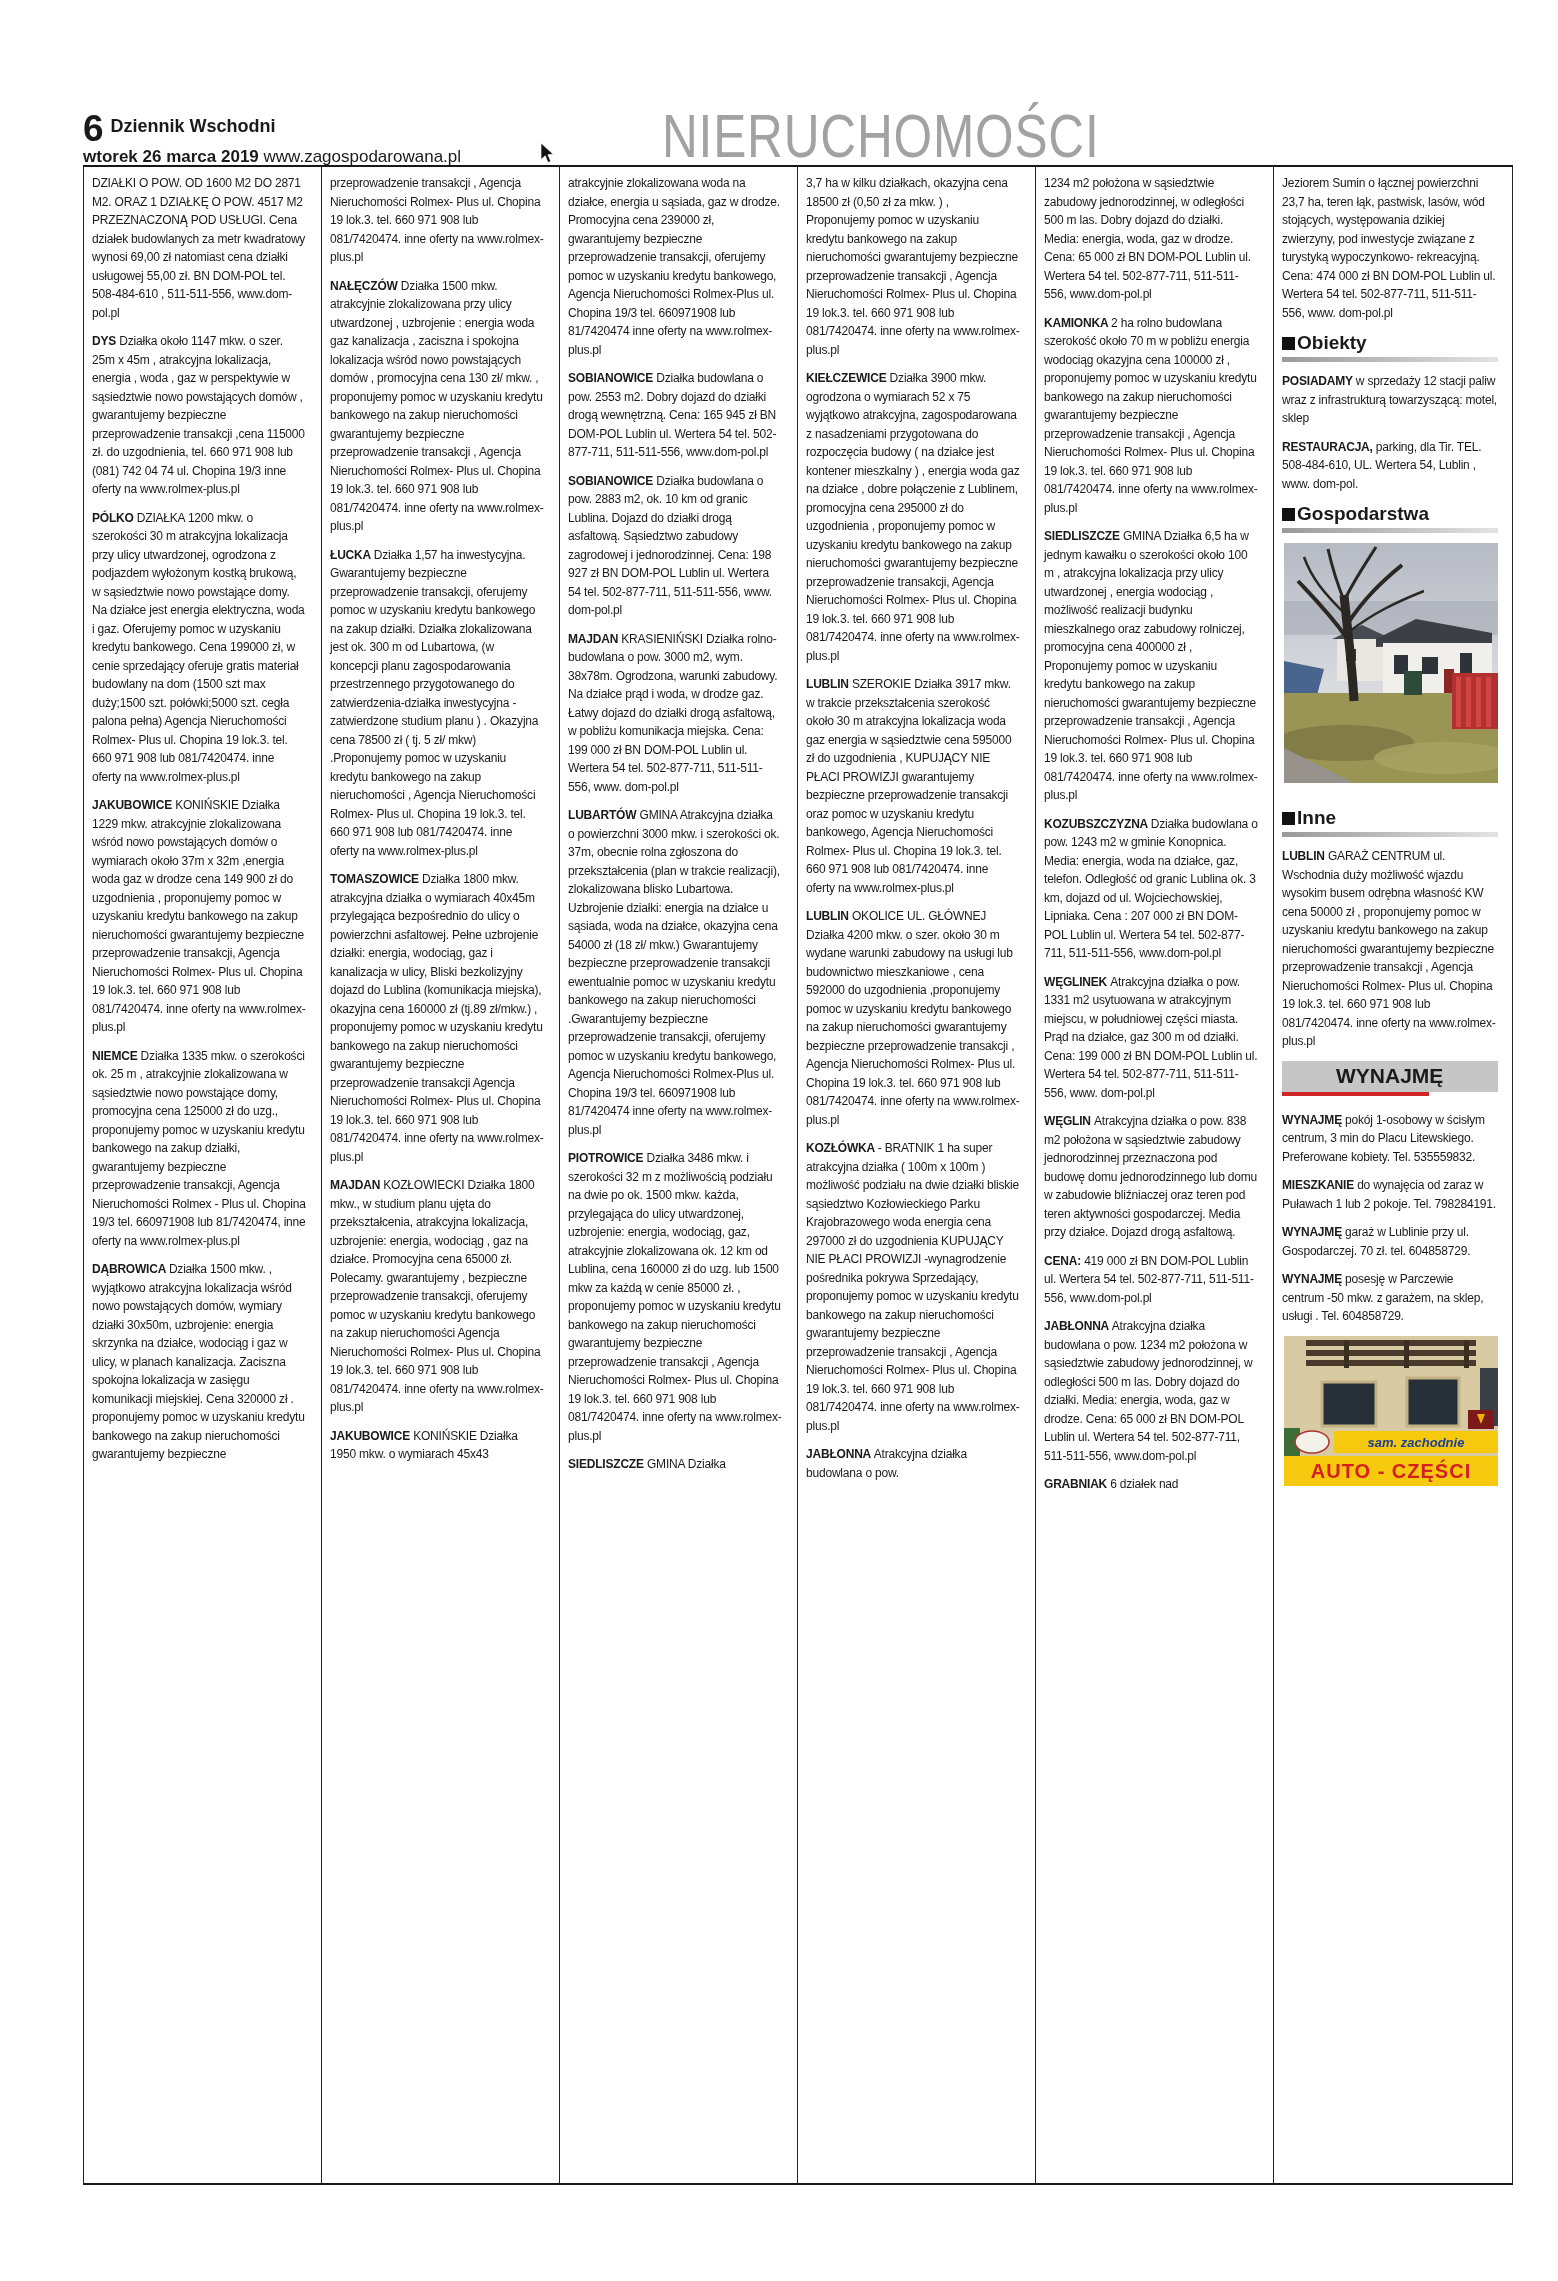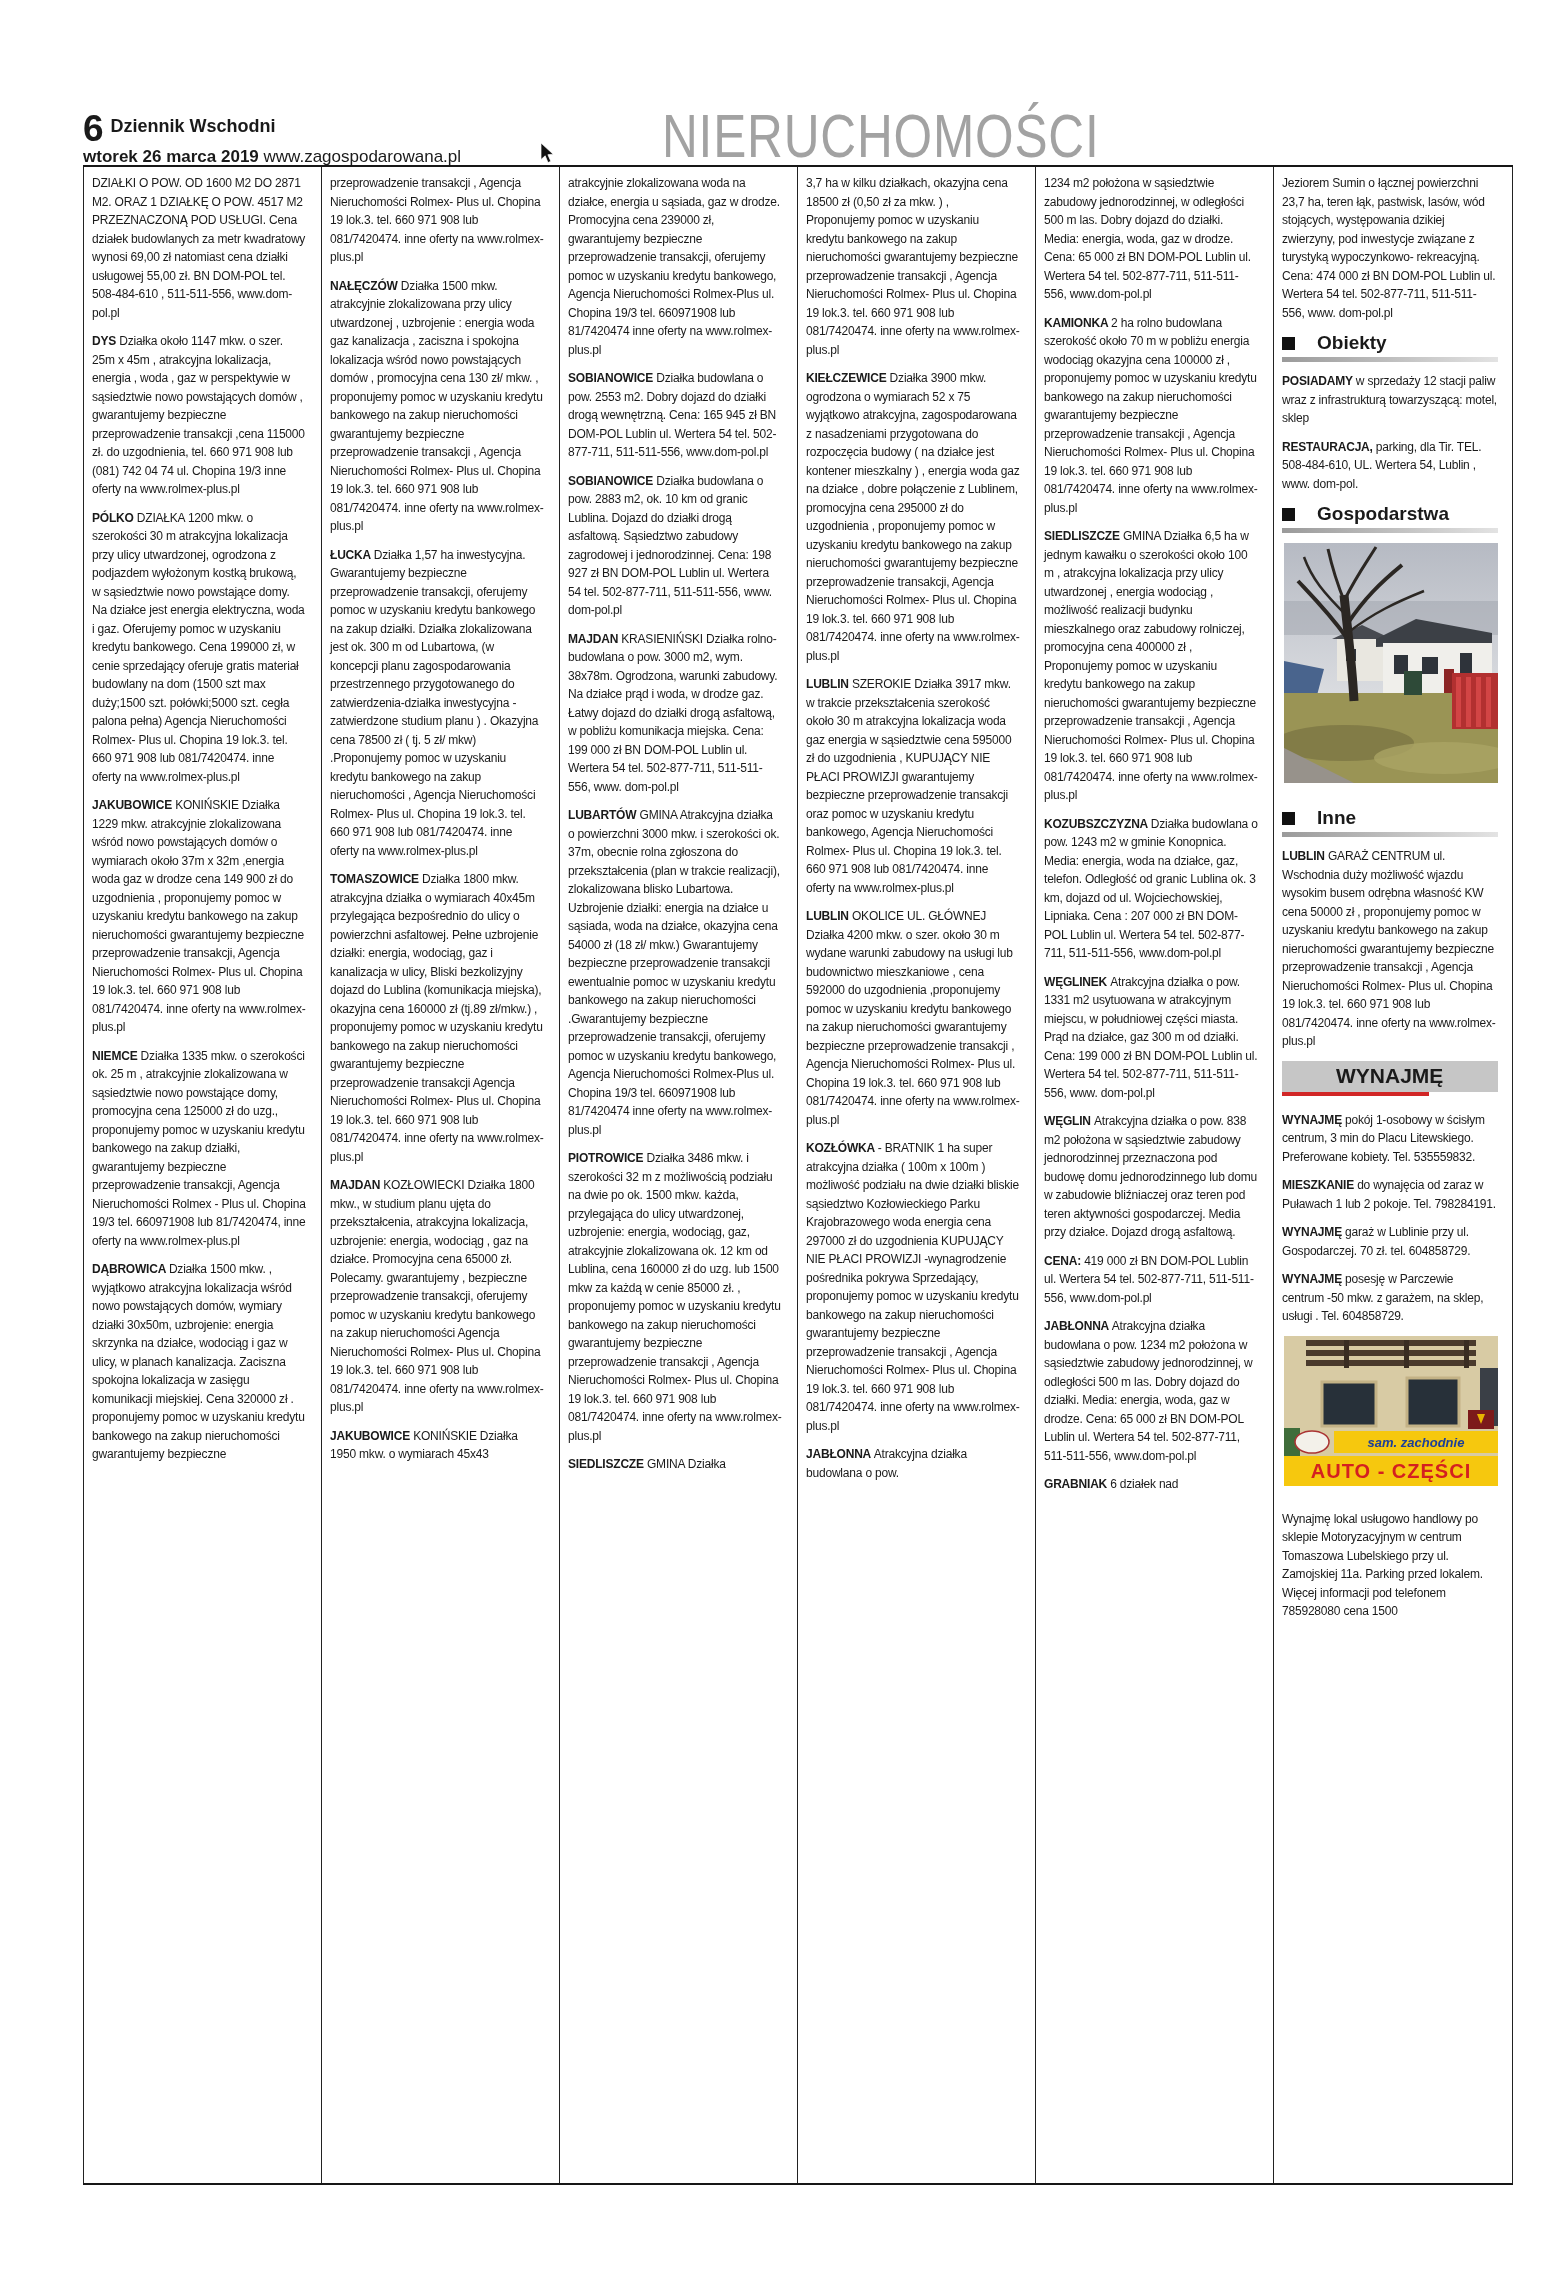--- a/index.html
+++ b/index.html
@@ -20,21 +20,21 @@
   
   #cols{position:absolute;left:83px;top:167px;width:1430px;height:2016px;overflow:hidden;
         border-bottom:2px solid #171717;}
   .vline{position:absolute;top:0;width:1px;height:100%;background:#222;}
   .col{position:absolute;top:7px;height:2002px;width:238px;overflow:hidden;
        padding:0 15px 0 9px;box-sizing:border-box;}
   .ad{margin:0 0 10px 0;font-size:12px;line-height:18.5px;letter-spacing:-.2px;
       text-align:left;}
   .ad b{font-weight:700;}
   .sec{margin:6px 0 10px 0;}
-  .sec-row{display:flex;align-items:center;gap:22px;}
+  .sec-row{display:flex;align-items:center;gap:2px;}
   .sq{width:13px;height:13px;background:#111;display:inline-block;}
   .sec-label{font-weight:700;font-size:19px;}
   .sec-bar{height:5px;margin-top:3px;background:linear-gradient(to right,#9a9a9a,#e3e3e3);}
   .banner{position:relative;height:38px;margin:8px 0 12px 0;}
   .banner .bg{position:absolute;left:0;top:0;width:100%;height:31px;background:#c6c6c6;}
   .banner .lbl{position:absolute;left:54px;top:3px;font-weight:700;font-size:21px;}
   .banner .red{position:absolute;left:0;top:31px;width:68%;height:4px;}
   .photo{margin:2px 0 20px 0;text-align:right;}
 </style>
 </head>
@@ -209,17 +209,16 @@
 
       <rect x="184" y="74" width="26" height="19" fill="#7c1a1a"></rect>
       <polygon points="193,78 197,88 201,78" fill="#e8b400"></polygon>
 
       <rect x="50" y="95" width="164" height="22" fill="#f6c80e"></rect>
       <text x="132" y="111" text-anchor="middle" font-family="Liberation Sans, sans-serif" font-size="13" font-weight="bold" font-style="italic" fill="#1c3f9a">sam. zachodnie</text>
 
       <rect x="0" y="120" width="214" height="30" fill="#f6c80e"></rect>
       <text x="107" y="142" text-anchor="middle" font-family="Liberation Sans, sans-serif" font-size="20" font-weight="bold" fill="#d42020" letter-spacing="1">AUTO - CZĘŚCI</text>
     </svg></div>
-        <p class="ad">Wynajmę lokal usługowo handlowy po sklepie Motoryzacyjnym w centrum Tomaszowa Lubelskiego przy ul. Zamojskiej 11a. Parking przed lokalem. Więcej informacji pod telefonem 785928080 cena 1500</p>
       </div>
     </div>
 
 </div>
 
 </body></html>

